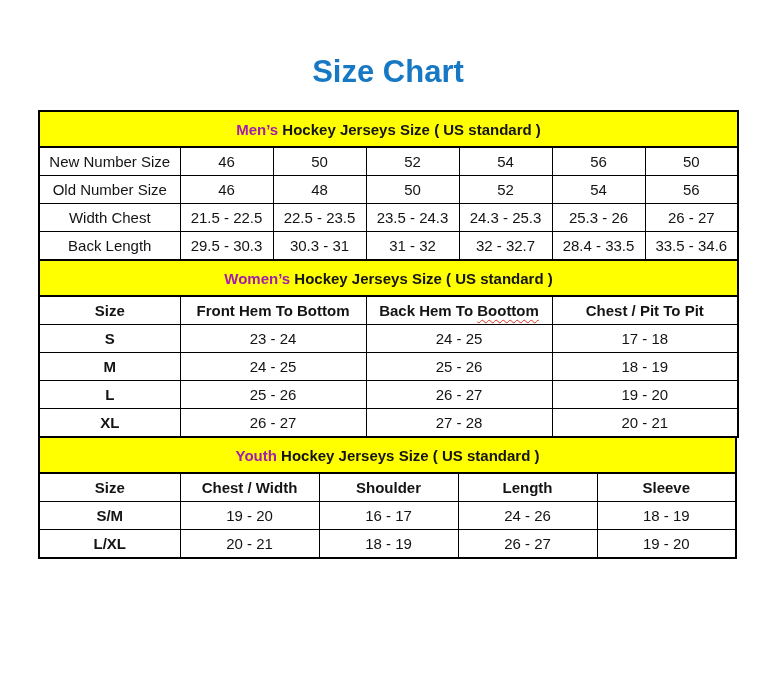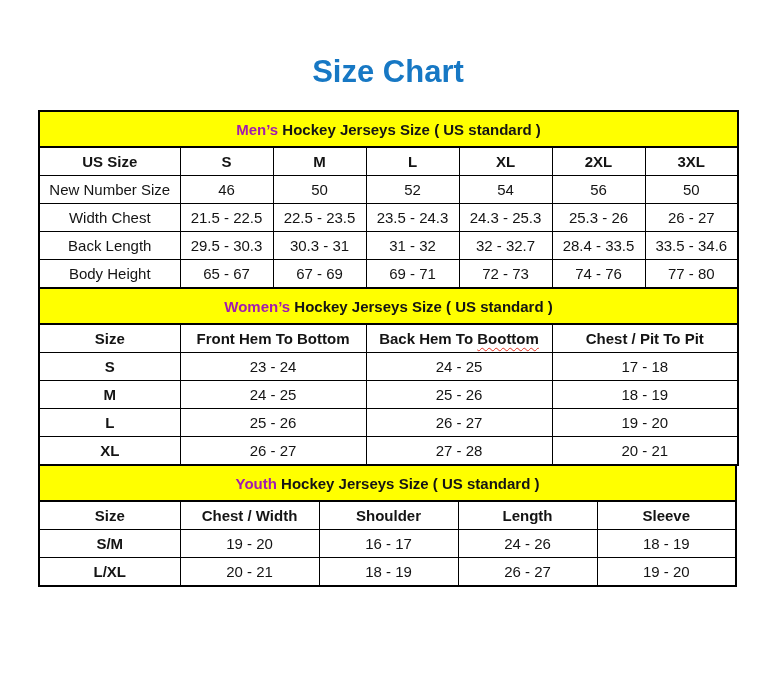--- a/index.html
+++ b/index.html
@@ -78,63 +78,54 @@
         <col style="width:93px">
       <col style="width:93px">
         <col style="width:93px">
         <col style="width:93px">
     </colgroup>
     <tbody>
       <tr>
         <td class="section-header-cell" colspan="7"><span class="red-word">Men’s</span><span> Hockey Jerseys Size ( US standard )</span></td>
       </tr>
       <tr>
-        <th class="col-header">US Size</th>
-        <th class="col-header">S</th>
-        <th class="col-header">M</th>
-        <th class="col-header">L</th>
-        <th class="col-header">XL</th>
-        <th class="col-header">2XL</th>
-        <th class="col-header">3XL</th>
-      </tr>
-      <tr>
         <td class="row-label">New Number Size</td>
         <td>46</td>
         <td>50</td>
         <td>52</td>
         <td>54</td>
         <td>56</td>
         <td>50</td>
       </tr>
       <tr>
+        <td class="row-label">Old Number Size</td>
+        <td>46</td>
+        <td>48</td>
+        <td>50</td>
+        <td>52</td>
+        <td>54</td>
+        <td>56</td>
+      </tr>
+      <tr>
         <td class="row-label">Width Chest</td>
         <td>21.5 - 22.5</td>
         <td>22.5 - 23.5</td>
         <td>23.5 - 24.3</td>
         <td>24.3 - 25.3</td>
         <td>25.3 - 26</td>
         <td>26 - 27</td>
       </tr>
       <tr>
         <td class="row-label">Back Length</td>
         <td>29.5 - 30.3</td>
         <td>30.3 - 31</td>
         <td>31 - 32</td>
         <td>32 - 32.7</td>
         <td>28.4 - 33.5</td>
         <td>33.5 - 34.6</td>
-      </tr>
-      <tr>
-        <td class="row-label">Body Height</td>
-        <td>65 - 67</td>
-        <td>67 - 69</td>
-        <td>69 - 71</td>
-        <td>72 - 73</td>
-        <td>74 - 76</td>
-        <td>77 - 80</td>
       </tr>
     </tbody>
   </table>
 
   <table class="size-table">
     <colgroup>
       <col style="width:141px">
       <col style="width:186px">
         <col style="width:186px">
         <col style="width:186px">

